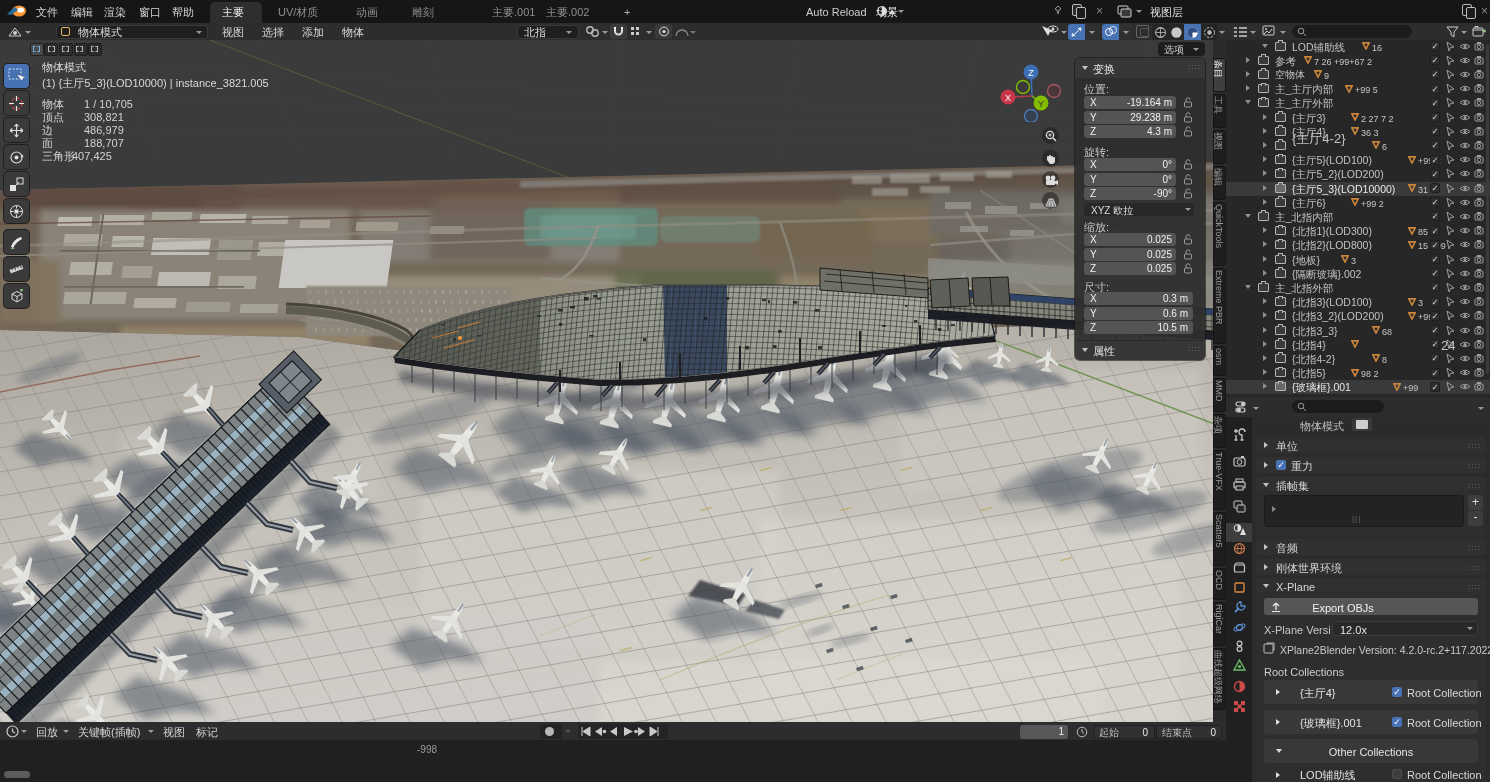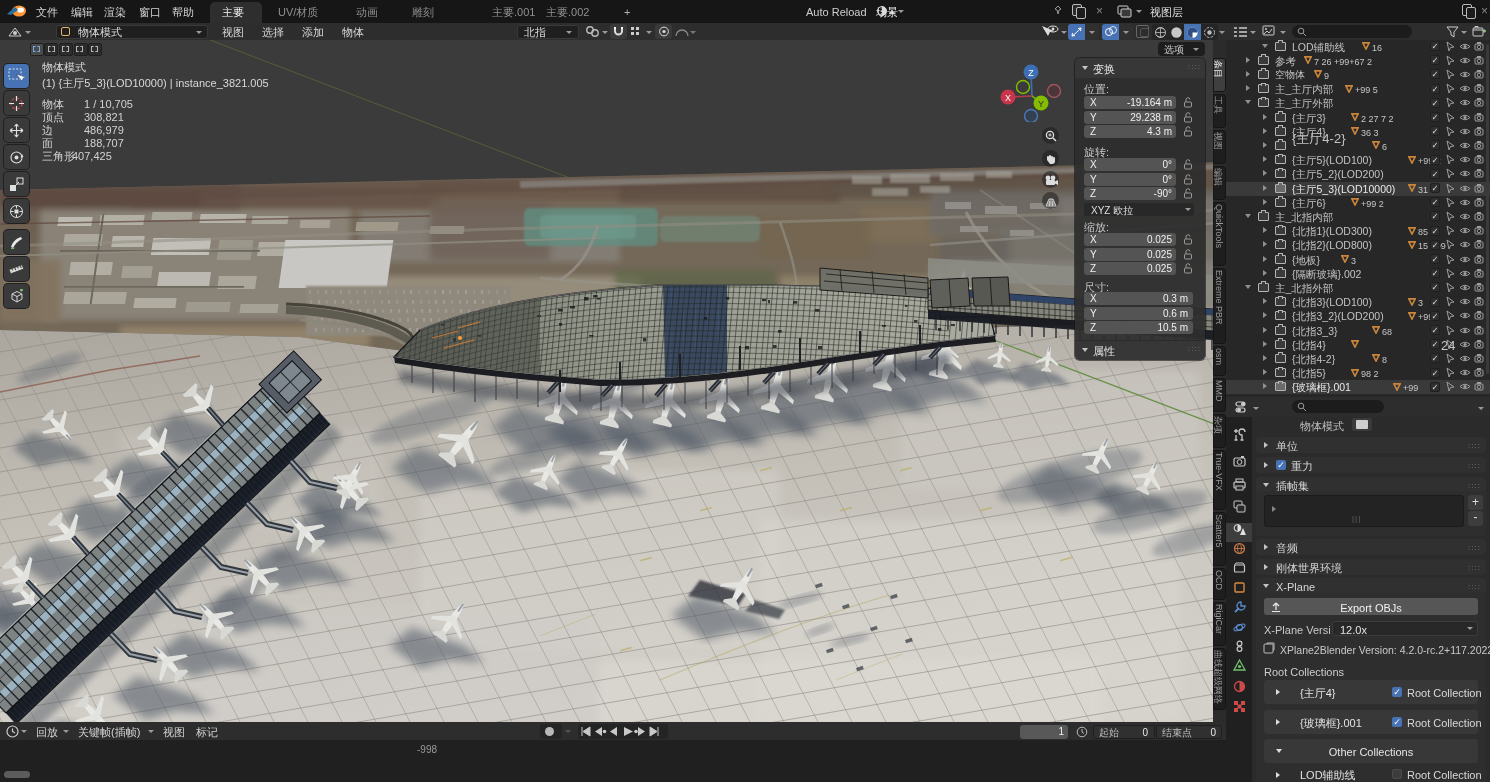--- a/index.html
+++ b/index.html
@@ -2114,21 +2114,21 @@
 <div class="a" style="left:1256px;top:578px;width:230px;height:16px;background:#303030;border-radius:4px"></div>
 <div class="arrD" style="left:1263px;top:584px"></div>
 <div class="gr" style="left:1468px;top:582px">::::</div>
 <div class="tx" style="left:1276px;top:581px;color:#d5d5d5">X-Plane</div>
 <div class="a" style="left:1256px;top:592px;width:230px;height:190px;background:#2e2e2e"></div>
 <div class="a" style="left:1264px;top:598px;width:214px;height:17px;background:#565656;border-radius:3px"></div>
 <svg class="a" style="left:1270px;top:601px" width="12" height="12" viewBox="0 0 12 12">
     <path d="M6 9 V2 M6 2 L3 5 M6 2 L9 5" stroke="#e8e8e8" fill="none" stroke-width="1.3"></path>
     <path d="M2 10.5 h8" stroke="#e8e8e8"></path>
   </svg>
-<div class="tx" style="left:1256px;top:602px;width:230px;text-align:center;color:#f0f0f0">Export OBJs</div>
+<div class="tx" style="left:1228px;top:602px;width:230px;text-align:center;color:#f0f0f0">Export OBJs</div>
 <div class="tx" style="left:1264px;top:624px;color:#c9c9c9">X-Plane Versi</div>
 <div class="a" style="left:1332px;top:621px;width:146px;height:15px;background:#282828;border:1px solid #3c3c3c;border-radius:3px"></div>
 <div class="tx" style="left:1340px;top:624px;color:#e3e3e3">12.0x</div>
 <div class="vee" style="left:1467px;top:627px"></div>
 <svg class="a" style="left:1262px;top:642px" width="13" height="13" viewBox="0 0 13 13">
     <rect x="2" y="2" width="9" height="9" rx="1" fill="none" stroke="#bbb"></rect>
     <path d="M5 2 V1 h7 v7 h-1" fill="none" stroke="#bbb"></path>
   </svg>
 <div class="tx" style="left:1280px;top:644px;font-size:10.5px;color:#c9c9c9">XPlane2Blender Version: 4.2.0-rc.2+117.202204190...</div>
 <div class="tx" style="left:1264px;top:666px;color:#cdcdcd">Root Collections</div>

